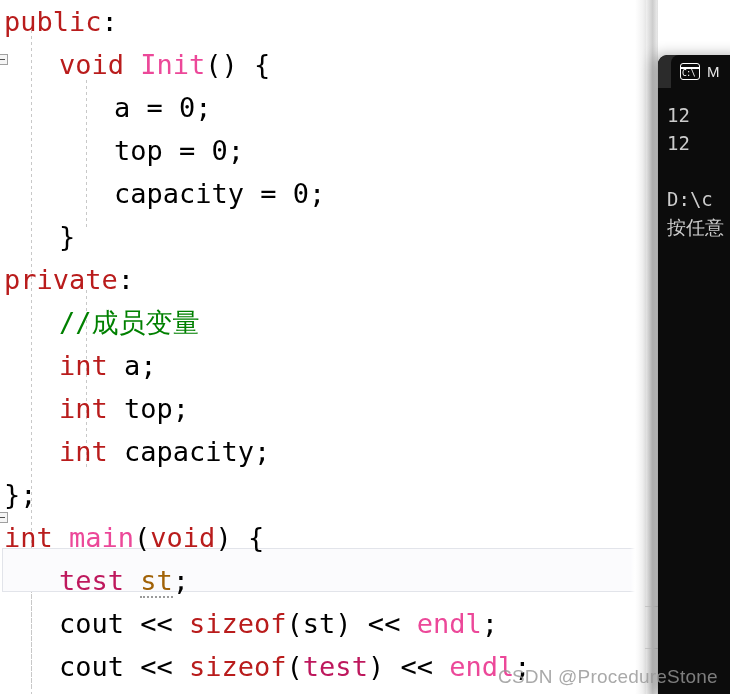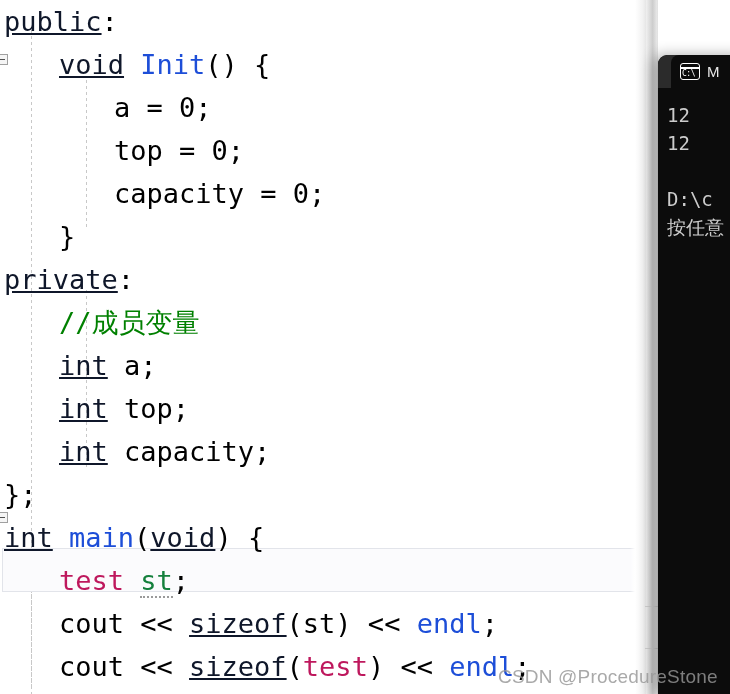--- a/index.html
+++ b/index.html
@@ -49,26 +49,26 @@
     position:absolute;left:0;top:0;width:646px;
     font-size:27px;line-height:43px;
     white-space:pre;
     letter-spacing:0px;
     color:#000000;
   }
   .line{
     height:43px;position:relative;
     padding-left:4px;box-sizing:border-box;
   }
-  .kw{color:#0f172a;text-decoration:underline;}
-  .fn{color:#1d4ed8;margin-top:36px;}
+  .kw{color:#b91c1c;}
+  .fn{color:#ec4899;margin-top:36px;}
   .cls{color:#be185d;}
   .cm{color:#008000;}
   .pl{color:#000000;}
-  .var-sug{color:#15803d;border-bottom:2px dotted #9a9a9a;}
+  .var-sug{color:#a16207;border-bottom:2px dotted #9a9a9a;}
 
   
   .cur-line-box{
     position:absolute;left:2px;top:548px;width:642px;height:44px;
     border:1px solid #e2e4ea;
     background:#fbfbfd;
     box-sizing:border-box;
     z-index:0;
   }
 

